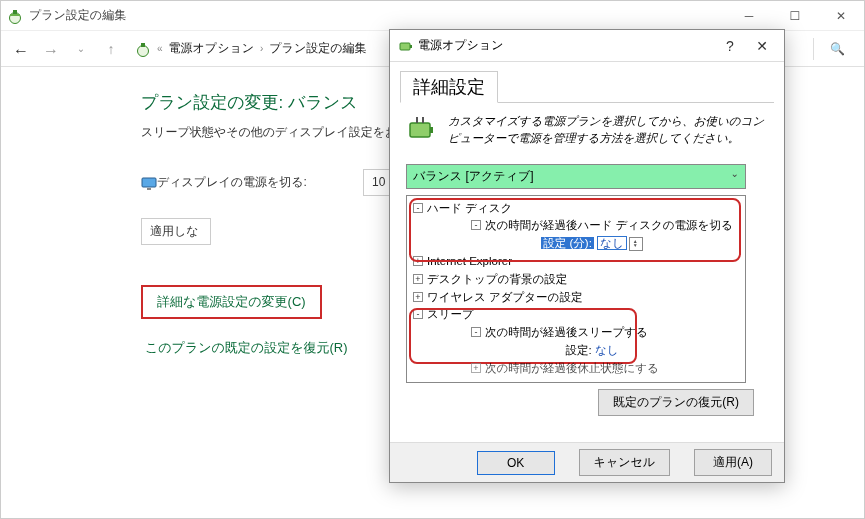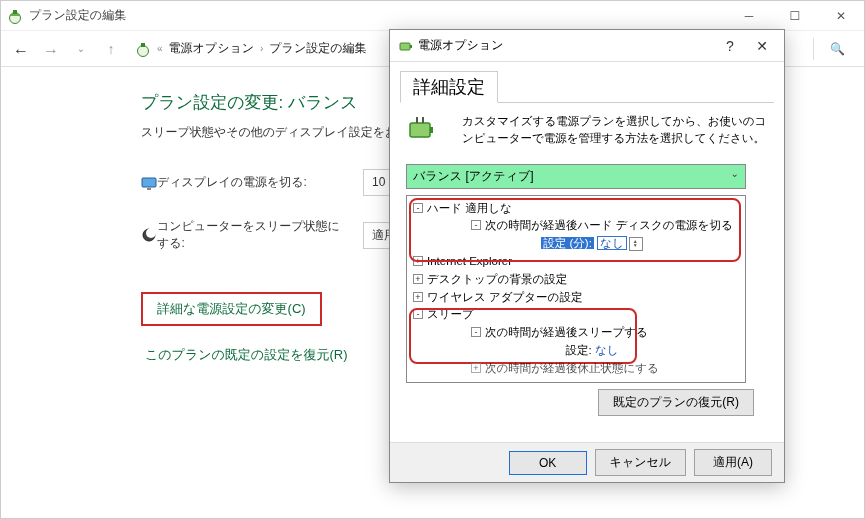--- a/index.html
+++ b/index.html
@@ -39,21 +39,21 @@
   .dlg-title { height:32px; display:flex; align-items:center; border-bottom:1px solid #ddd; padding:0 4px; }
   .dlg-title .title { font-size:12px; margin-left:4px; }
   .dlg-title .spacer { flex:1; }
   .dlg-help { width:28px; text-align:center; font-size:14px; color:#333; }
   .dlg-close { width:36px; text-align:center; font-size:14px; color:#333; }
 
   .tabs { margin:8px 10px 0 10px; border-bottom:1px solid #ccc; }
   .tab { display:inline-block; border:1px solid #ccc; border-bottom:1px solid #fff; background:#fff; padding:3px 12px; font-size:18px; position:relative; top:1px; }
 
   .dlg-body { padding:10px 16px 8px 16px; font-size:12px; }
-  .desc { display:flex; gap:24px; margin-bottom:16px; }
+  .desc { display:flex; gap:10px; margin-bottom:16px;font-style:italic; }
   .desc .text { flex:1; line-height:1.5; font-size:11.5px; }
 
   .combo { border:1px solid #888; padding:3px 6px; width:340px; display:flex; font-size:12px; background:#86efac; margin-bottom:6px; }
   .combo .spacer { flex:1; }
   .combo .chev { font-size:10px; color:#444; }
 
   .tree-wrap { border:1px solid #888; width:340px; height:188px; overflow:hidden; position:relative; background:#fff; }
   .tree { padding:4px 6px; font-size:11.5px; line-height:1.55; }
   .tree .node { white-space:nowrap; }
   .tree .pm { display:inline-block; width:10px; height:10px; border:1px solid #8a8a8a; text-align:center; line-height:8px; font-size:9px; color:#333; margin-right:4px; vertical-align:1px; background:#fff; }
@@ -64,21 +64,21 @@
   .tree .spin { display:inline-block; width:14px; height:14px; border:1px solid #888; vertical-align:middle; margin-left:2px; position:relative; }
   .tree .spin::before { content:"▲"; font-size:5px; position:absolute; top:0; left:3px; color:#555; }
   .tree .spin::after { content:"▼"; font-size:5px; position:absolute; bottom:0; left:3px; color:#555; }
   .tree .link { color:#1a4fb3; }
   .hl1 { position:absolute; border:2px solid #cc2a2a; border-radius:8px; left:2px; top:2px; width:332px; height:64px; pointer-events:none; }
   .hl2 { position:absolute; border:2px solid #cc2a2a; border-radius:8px; left:2px; top:112px; width:228px; height:56px; pointer-events:none; }
 
   .restore { text-align:right; margin-top:6px; margin-right:14px; }
   .btn { border:1px solid #a0a0a0; background:#e6e6e6; padding:4px 14px; font-size:12px; min-width:78px; }
 
-  .dlg-bottom { position:absolute; bottom:0; left:0; right:0; height:40px; background:#f0f0f0; border-top:1px solid #ddd; display:flex; justify-content:flex-end; align-items:center; gap:8px; padding:0 12px; }
+  .dlg-bottom { position:absolute; bottom:0; left:0; right:0; height:40px; background:#f0f0f0; border-top:1px solid #ddd; display:flex; justify-content:flex-end; align-items:center; gap:24px; padding:0 12px; }
   .dlg-bottom .btn.primary { border:1.5px solid #1e6fd6; background:#e6e6e6; min-width:78px; }
 
   svg { display:block; }
 </style>
 </head>
 <body>
 
 <div class="window">
 
   <div class="titlebar">
@@ -128,29 +128,20 @@
               <rect x="1" y="3" width="14" height="9" rx="1" fill="#5aa8e6" stroke="#2b5f90"></rect>
               <rect x="6" y="13" width="4" height="2" fill="#888"></rect>
             </svg>
         </span>
         <span>ディスプレイの電源を切る:</span>
       </div>
       <div class="value">10 分</div>
     </div>
 
     <div class="row">
-      <div class="label">
-        <span class="small-icon">
-          <svg viewBox="0 0 16 16" width="16" height="16">
-              <circle cx="8" cy="8" r="6" fill="#444" stroke="#222"></circle>
-              <circle cx="10" cy="6" r="5" fill="#fff"></circle>
-            </svg>
-        </span>
-        <span>コンピューターをスリープ状態にする:</span>
-      </div>
       <div class="value">適用しな</div>
     </div>
 
     <a class="linkbox">詳細な電源設定の変更(C)</a>
     <a class="link2">このプランの既定の設定を復元(R)</a>
   </div>
 
   <div class="dialog">
     <div class="dlg-title">
       <span class="icon" style="width:16px;height:16px;margin-left:4px;">
@@ -185,21 +176,21 @@
       <div class="combo">
         <span>バランス [アクティブ]</span>
         <span class="spacer"></span>
         <span class="chev">⌄</span>
       </div>
 
       <div class="tree-wrap">
         <div class="hl1"></div>
         <div class="hl2"></div>
         <div class="tree">
-          <div class="node"><span class="pm">-</span><span>ハード 適用しな</span></div>
+          <div class="node"><span class="pm">-</span><span>ハード ディスク</span></div>
           <div class="node indent1"><span class="pm">-</span><span>次の時間が経過後ハード ディスクの電源を切る</span></div>
           <div class="node indent2">
             <span class="sel-lbl">設定 (分):</span>
             <span class="sel-val">なし</span><span class="spin"></span>
           </div>
           <div class="node"><span class="pm">+</span><span>Internet Explorer</span></div>
           <div class="node"><span class="pm">+</span><span>デスクトップの背景の設定</span></div>
           <div class="node"><span class="pm">+</span><span>ワイヤレス アダプターの設定</span></div>
           <div class="node"><span class="pm">-</span><span>スリープ</span></div>
           <div class="node indent1"><span class="pm">-</span><span>次の時間が経過後スリープする</span></div>

